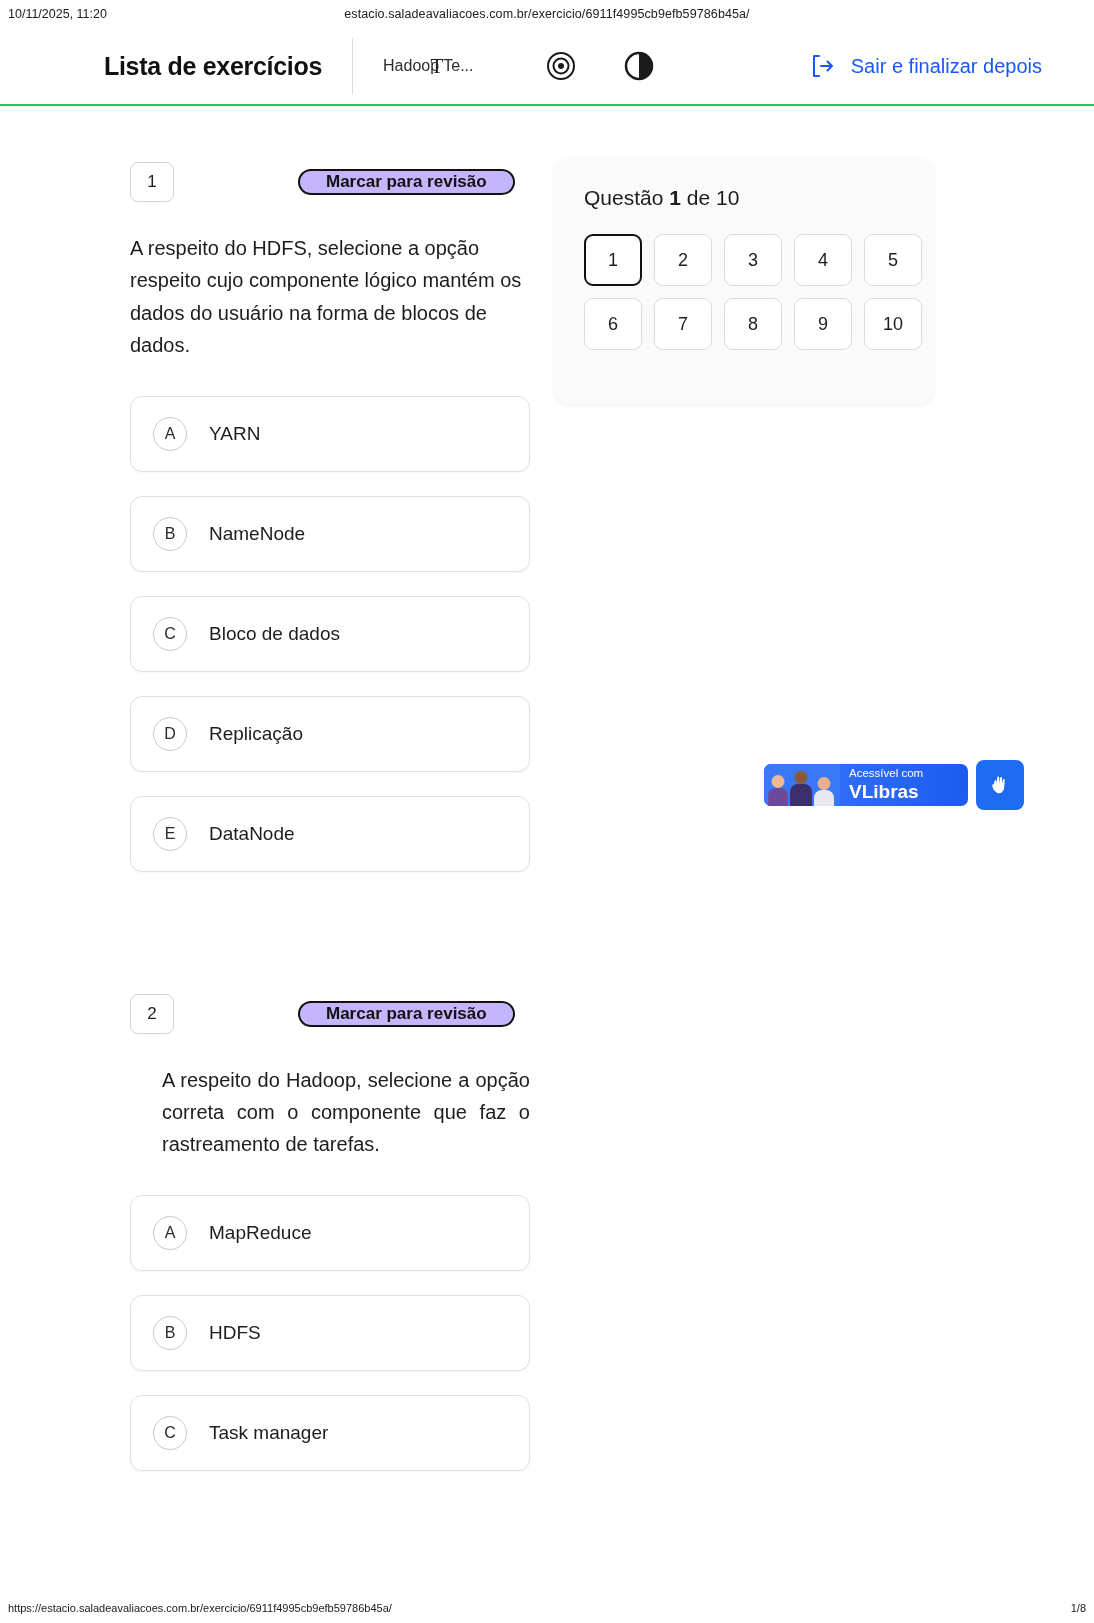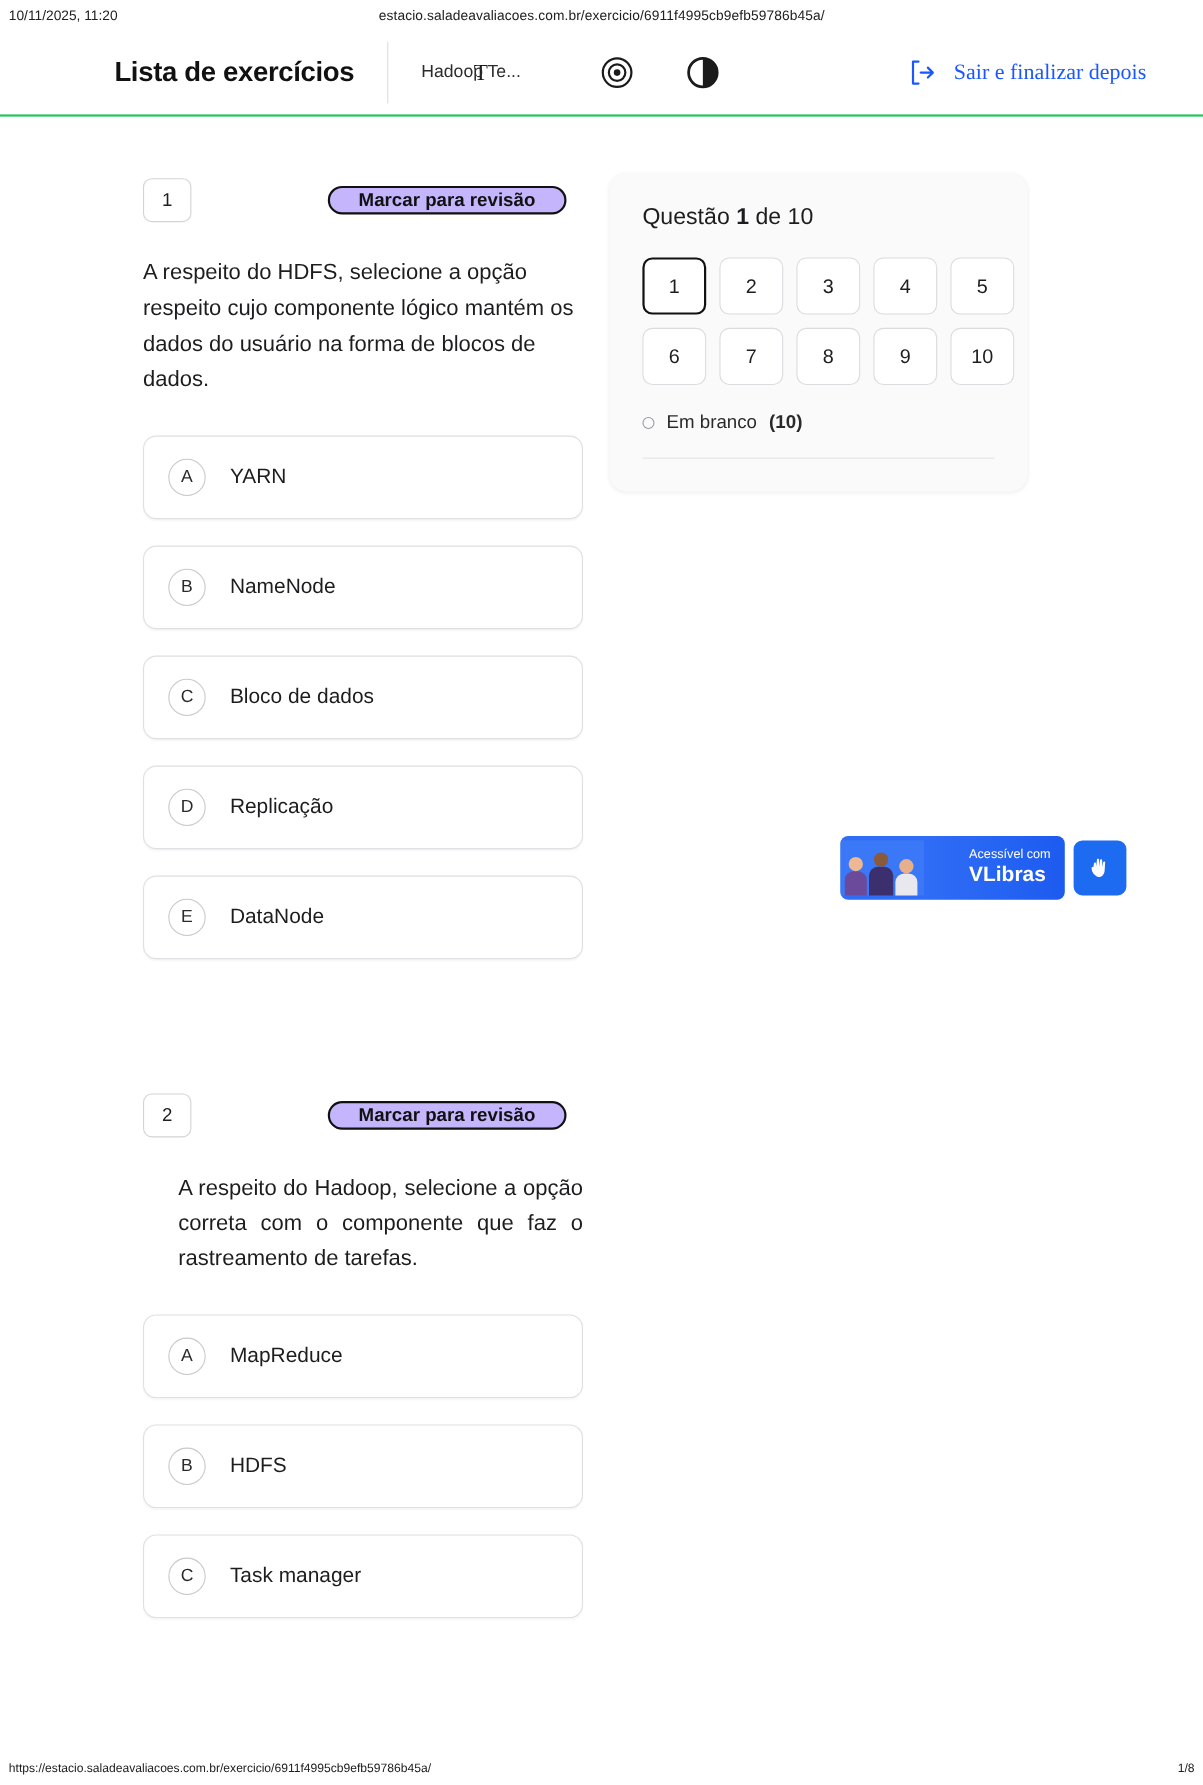--- a/index.html
+++ b/index.html
@@ -92,21 +92,21 @@
   .ic svg { display: block; }
   .spacer { flex: 1; }
   .exit-link {
     display: flex;
     align-items: center;
     gap: 12px;
     color: #1a57ff;
     font-size: 20px;
     white-space: nowrap;
   }
-  .exit-label { font-weight: 400; font-family: Liberation Serif, serif; }
+  .exit-label { font-weight: 400; }
 
   
   .content {
     position: absolute;
     top: 106px; left: 0; right: 0; bottom: 30px;
   }
   .col-left {
     position: absolute;
     left: 130px;
     top: 56px;
@@ -247,28 +247,27 @@
   .vlibras {
     position: absolute;
     left: 764px;
     top: 654px;
     display: flex;
     align-items: center;
     gap: 8px;
   }
   .vl-banner {
     width: 204px;
-    height: 58px;
+    height: 42px;
     border-radius: 7px;
     background: linear-gradient(90deg, #2f6df6 0%, #2f6df6 38%, #1d5bf0 100%);
     display: flex;
     align-items: center;
     overflow: hidden;
     position: relative;
-    gap: 32px;
   }
   .vl-people {
     width: 76px;
     height: 50px;
     position: relative;
     flex: 0 0 auto;
     background: #3a78f7;
     overflow: hidden;
   }
   .vl-p {
@@ -422,25 +421,20 @@
           <div class="nav-cell">3</div>
           <div class="nav-cell">4</div>
           <div class="nav-cell">5</div>
           <div class="nav-cell">6</div>
           <div class="nav-cell">7</div>
           <div class="nav-cell">8</div>
           <div class="nav-cell">9</div>
           <div class="nav-cell">10</div>
         </div>
 
-        <div class="legend">
-          <span class="legend-dot"></span>
-          <span>Em branco</span>
-          <b>(10)</b>
-        </div>
 
       </div>
     </div>
 
     <div class="vlibras">
       <div class="vl-banner">
         <div class="vl-people">
           <div class="vl-p" style="left:4px; width:20px; height:26px; background:#6b4a9c;">
             <div class="head" style="background:#f0b892;"></div>
           </div>

